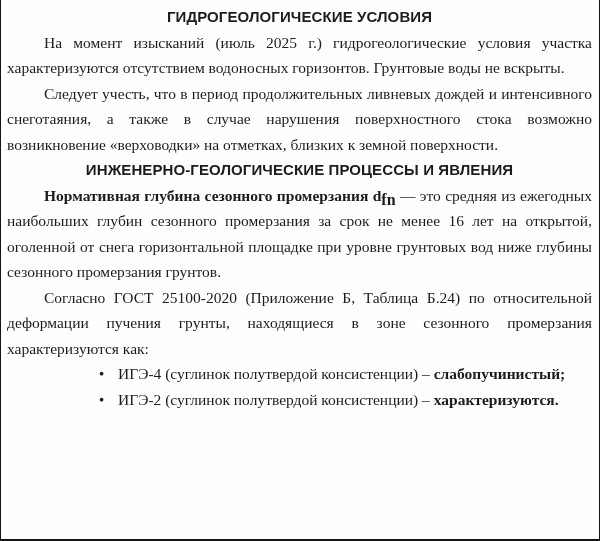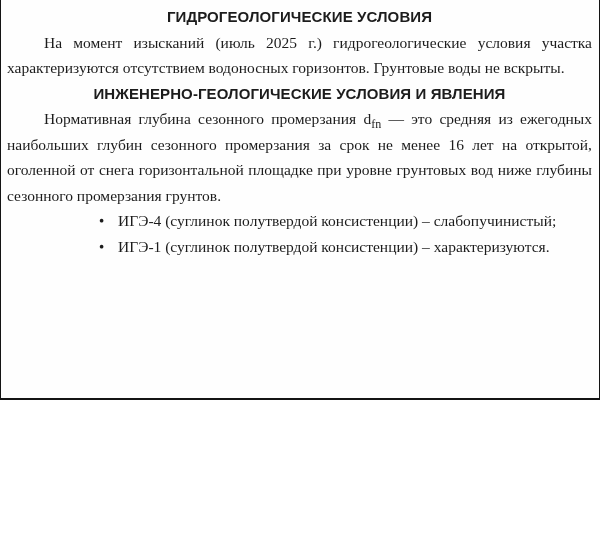--- a/index.html
+++ b/index.html
@@ -3,21 +3,21 @@
 <meta charset="utf-8">
 <style>
   html, body {
     margin: 0;
     padding: 0;
     background: #ffffff;
   }
   .page {
     box-sizing: border-box;
     width: 600px;
-    height: 400px;
+    height: 541px;
     overflow: hidden;
     background: #fefefe;
     border-left: 1.5px solid #141414;
     border-right: 1.5px solid #141414;
     border-bottom: 2px solid #141414;
     padding: 4px 7px 0 6px;
     font-family: "Liberation Serif", serif;
     font-size: 15.5px;
     line-height: 25.5px;
     color: #1c1c1c;
@@ -30,24 +30,24 @@
     text-align: center;
     margin: 0;
     letter-spacing: 0.1px;
   }
   .para {
     margin: 0;
     text-align: justify;
     text-indent: 37px;
   }
   .para b, .li-text b {
-    font-weight: normal;
+    font-weight: bold;
   }
   sub {
-    font-size: 12px;
+    font-size: 16px;
     line-height: 0;
   }
   ul.bullets {
     list-style: none;
     margin: 0;
     padding: 0 0 0 92px;
   }
   ul.bullets li {
     display: flex;
     align-items: flex-start;
@@ -64,32 +64,34 @@
 </style>
 </head>
 <body>
 
 <div class="page">
 
   <h1 class="heading">ГИДРОГЕОЛОГИЧЕСКИЕ УСЛОВИЯ</h1>
 
   <p class="para">На момент изысканий (июль 2025 г.) гидрогеологические условия участка характеризуются отсутствием водоносных горизонтов. Грунтовые воды не вскрыты.</p>
 
+  <p class="para">Следует учесть, что в период продолжительных ливневых дождей и интенсивного снеготаяния, а также в случае нарушения поверхностного стока возможно возникновение «верховодки» на отметках, близких к земной поверхности.</p>
 
-  <h2 class="heading">ИНЖЕНЕРНО-ГЕОЛОГИЧЕСКИЕ УСЛОВИЯ И ЯВЛЕНИЯ</h2>
+  <h2 class="heading">ИНЖЕНЕРНО-ГЕОЛОГИЧЕСКИЕ ПРОЦЕССЫ И ЯВЛЕНИЯ</h2>
 
 
   <p class="para"><b>Нормативная глубина сезонного промерзания </b><b><span>d</span><sub>fn</sub></b><span> — это средняя из ежегодных наибольших глубин сезонного промерзания за срок не менее 16 лет на открытой, оголенной от снега горизонтальной площадке при уровне грунтовых вод ниже глубины сезонного промерзания грунтов.</span></p>
 
 
+  <p class="para">Согласно ГОСТ 25100-2020 (Приложение Б, Таблица Б.24) по относительной деформации пучения грунты, находящиеся в зоне сезонного промерзания характеризуются как:</p>
 
   <ul class="bullets">
     <li>
       <span class="dot">●</span>
       <span class="li-text"><span>ИГЭ-4 (суглинок полутвердой консистенции) – </span><b>слабопучинистый;</b></span>
     </li>
     <li>
       <span class="dot">●</span>
-      <span class="li-text"><span>ИГЭ-1 (суглинок полутвердой консистенции) – </span><b>характеризуются.</b></span>
+      <span class="li-text"><span>ИГЭ-2 (суглинок полутвердой консистенции) – </span><b>характеризуются.</b></span>
     </li>
   </ul>
 
 </div>
 
 </body></html>

